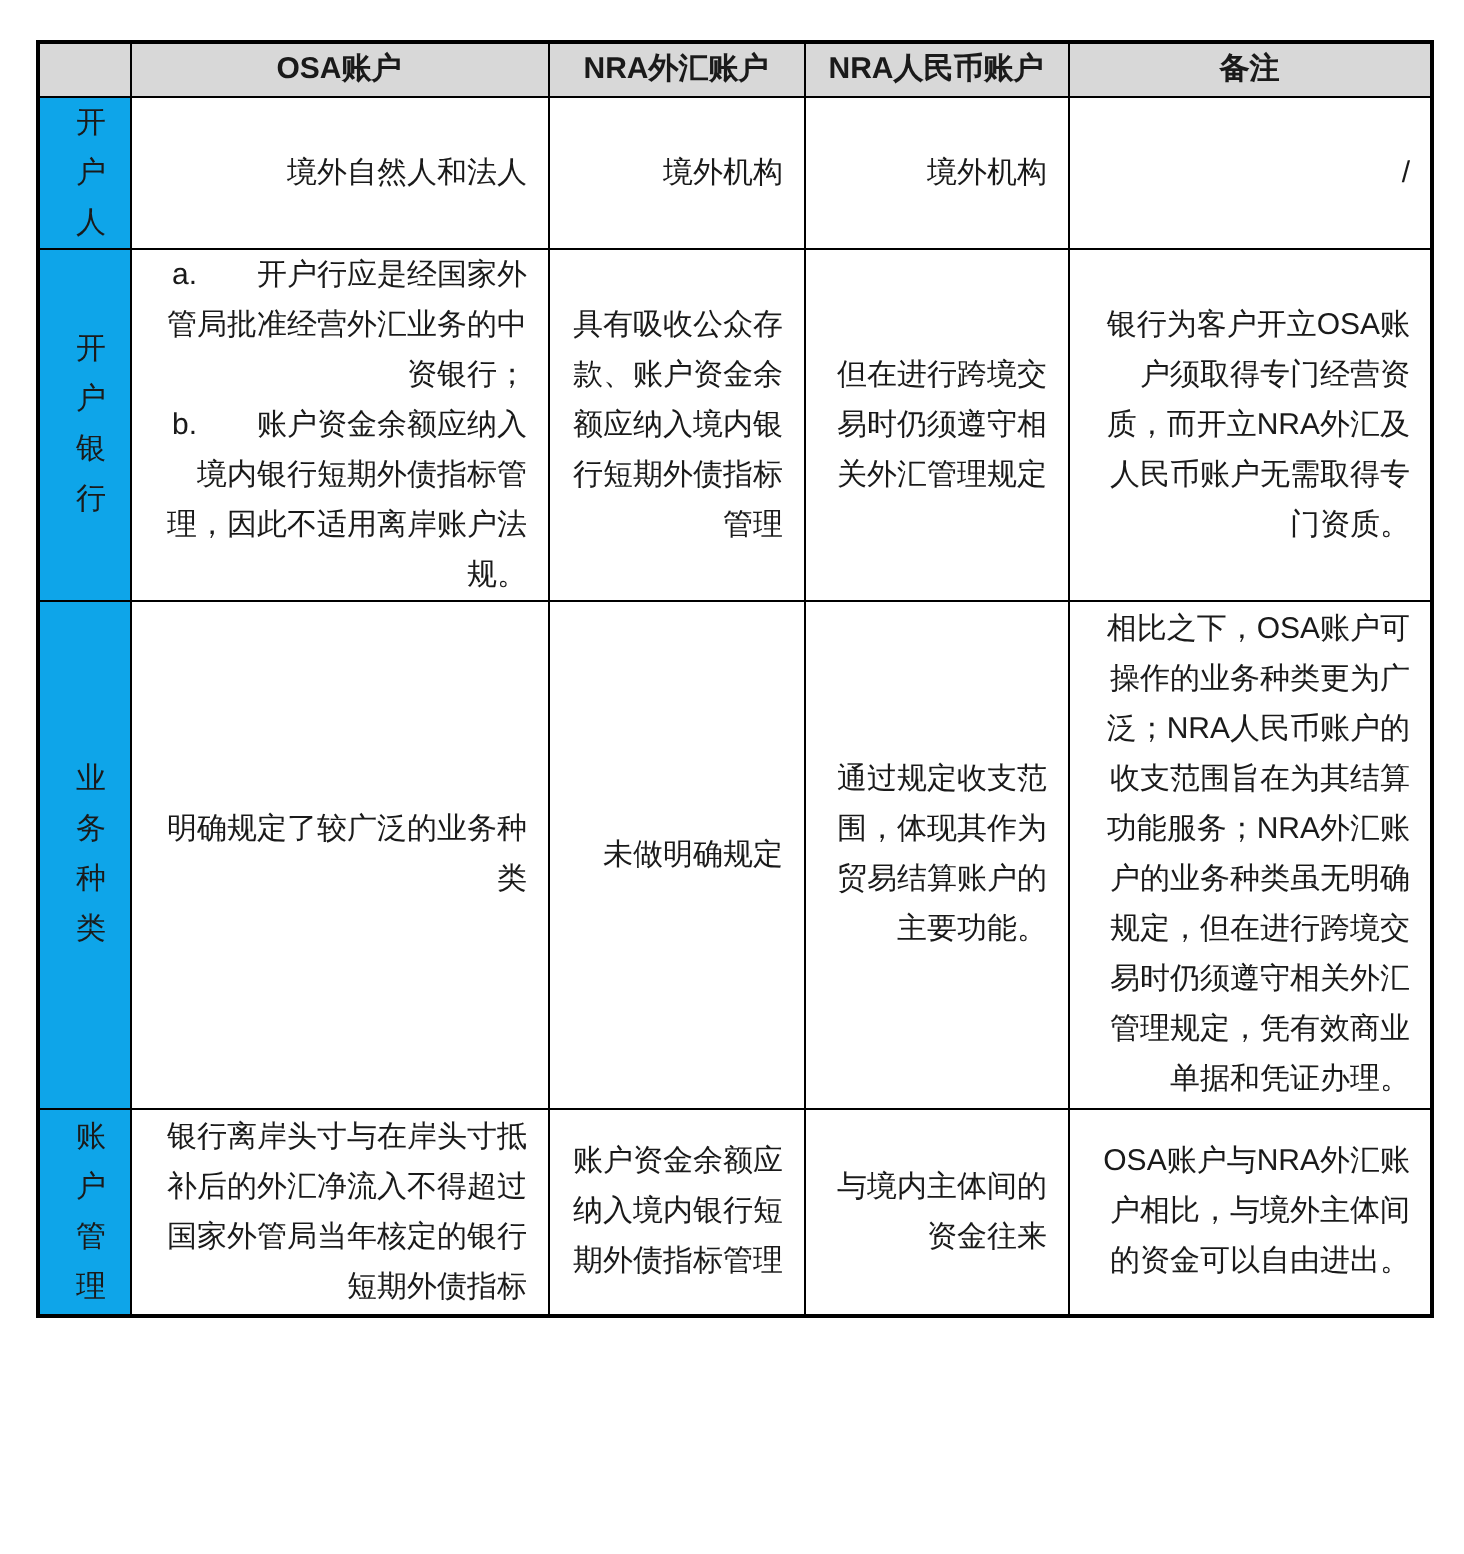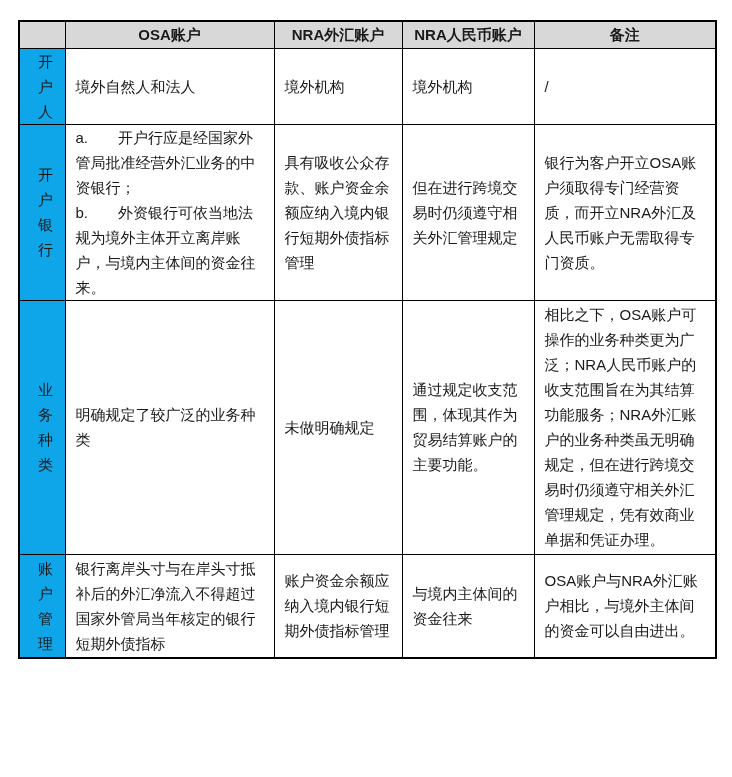--- a/index.html
+++ b/index.html
@@ -33,21 +33,21 @@
     text-align: center;
     padding: 0 2px;
   }
   td.lbl {
     background: #0ea5e9;
     text-align: left;
     font-weight: normal;
     padding: 0 18px;
   }
   td.c {
-    text-align: left;
+    text-align: right;
     padding: 0 10px;
     white-space: pre-wrap;
     word-break: break-all;
   }
 </style>
 </head>
 <body>
 
 <div class="page">
   <table class="cmp">
@@ -69,21 +69,21 @@
     <tr style="height:50px">
       <td class="lbl">开户人</td>
       <td class="c">境外自然人和法人</td>
       <td class="c">境外机构</td>
       <td class="c">境外机构</td>
       <td class="c">/</td>
     </tr>
     <tr style="height:175px">
       <td class="lbl">开户银行</td>
       <td class="c">a.　　开户行应是经国家外管局批准经营外汇业务的中资银行；
-b.　　外资银行可依当地法规为境外主体开立离岸账户，与境内主体间的资金往来。</td>
+b.　　账户资金余额应纳入境内银行短期外债指标管理，因此不适用离岸账户法规。</td>
       <td class="c">具有吸收公众存款、账户资金余额应纳入境内银行短期外债指标管理</td>
       <td class="c">但在进行跨境交易时仍须遵守相关外汇管理规定</td>
       <td class="c">银行为客户开立OSA账户须取得专门经营资质，而开立NRA外汇及人民币账户无需取得专门资质。</td>
     </tr>
     <tr style="height:254px">
       <td class="lbl">业务种类</td>
       <td class="c">明确规定了较广泛的业务种类</td>
       <td class="c">未做明确规定</td>
       <td class="c">通过规定收支范围，体现其作为贸易结算账户的主要功能。</td>
       <td class="c">相比之下，OSA账户可操作的业务种类更为广泛；NRA人民币账户的收支范围旨在为其结算功能服务；NRA外汇账户的业务种类虽无明确规定，但在进行跨境交易时仍须遵守相关外汇管理规定，凭有效商业单据和凭证办理。</td>

